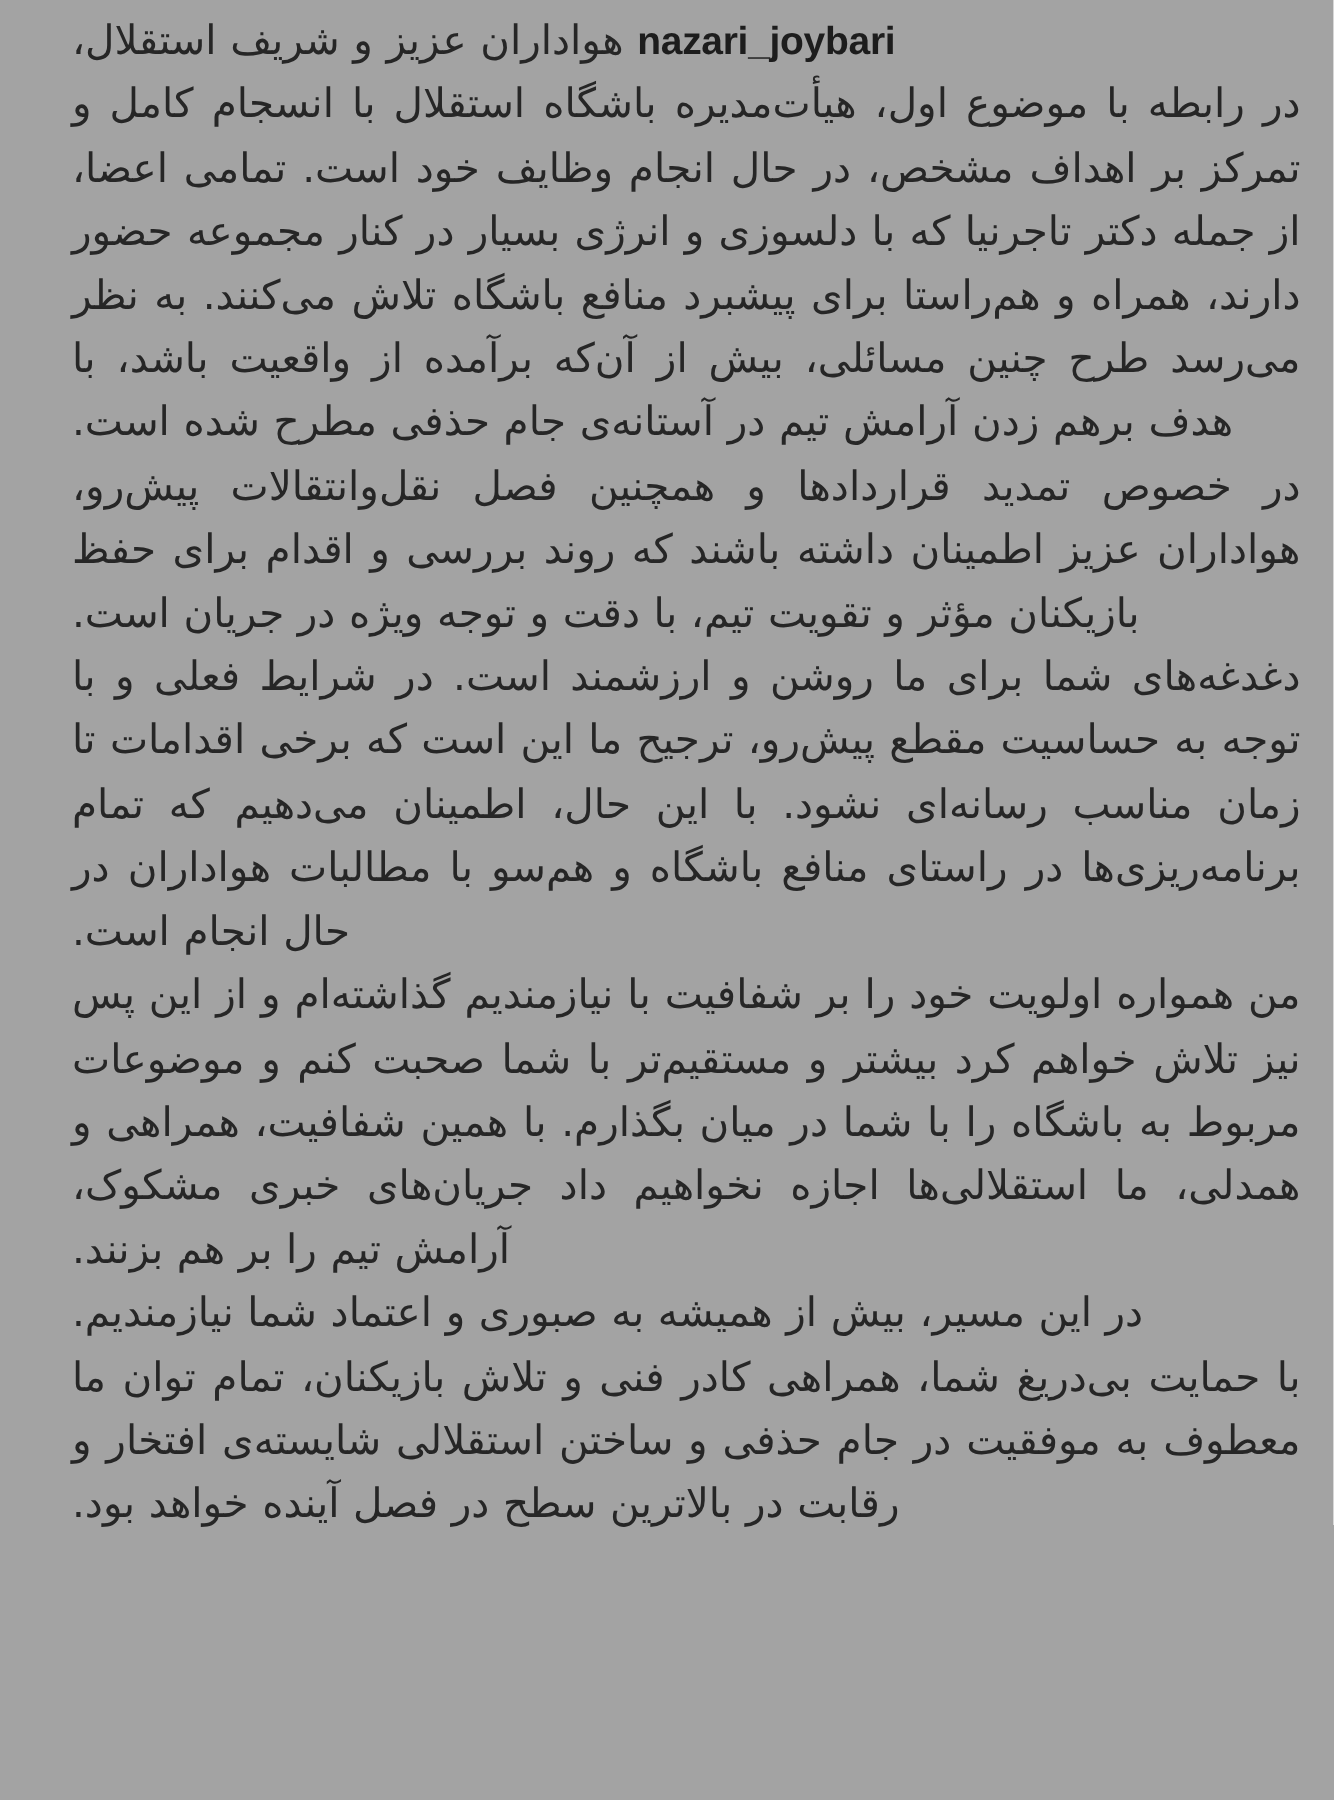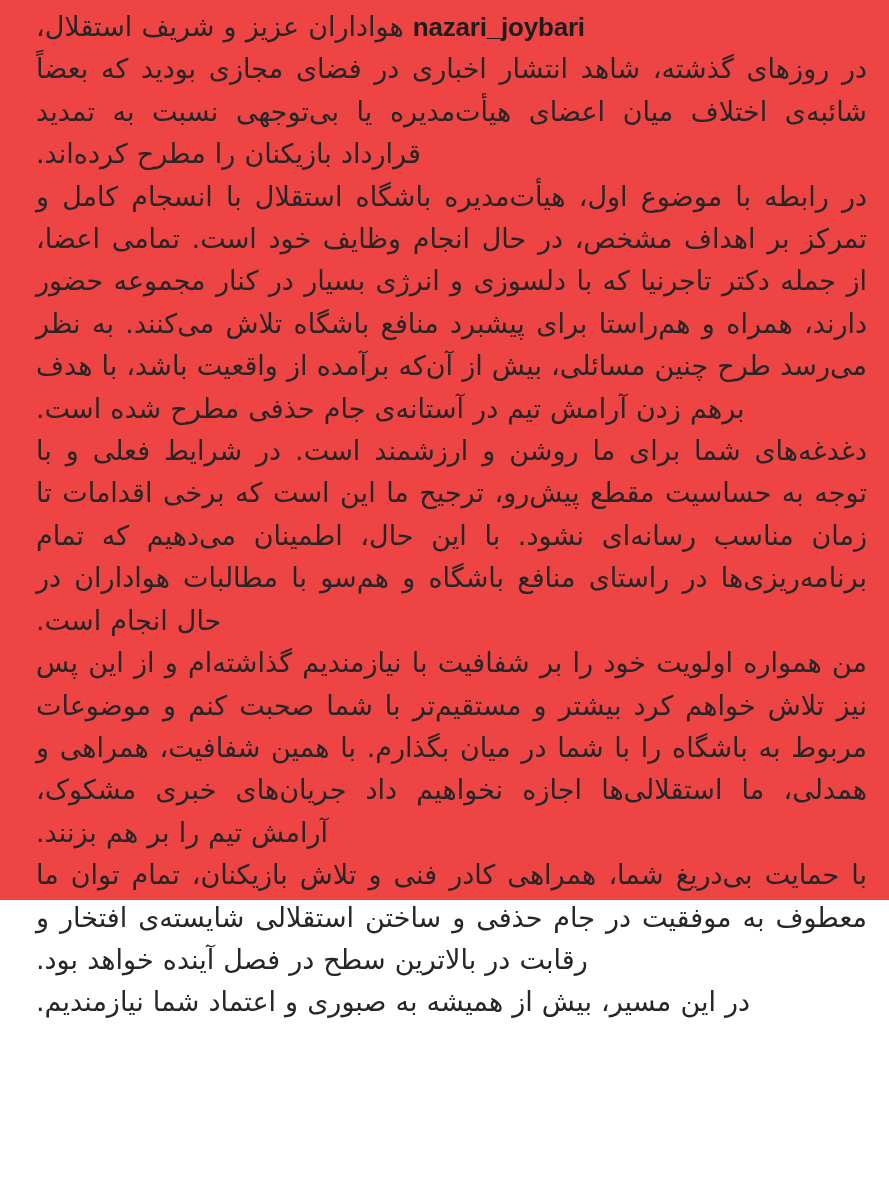--- a/index.html
+++ b/index.html
@@ -9,24 +9,24 @@
     background: #ffffff;
   }
   body {
     width: 889px;
     height: 1200px;
     overflow: hidden;
     font-family: "DejaVu Sans", "Liberation Sans", sans-serif;
   }
   .page {
     width: 889px;
-    height: 900px;
-    background: #ef4444;
+    height: 1200px;
+    background: #a3a3a3;
     box-sizing: border-box;
-    padding: 6px 22px 0 36px;
+    padding: 6px 22px 0 48px;
     position: relative;
   }
   .statement-body {
     direction: rtl;
     text-align: right;
     color: #262626;
     font-size: 27px;
     line-height: 42.4px;
     letter-spacing: 0px;
     word-spacing: 0.5px;
@@ -51,27 +51,27 @@
   }
 </style>
 </head>
 <body>
 
 <div class="page">
   <div class="statement-body">
 
     <p class="para"><span class="mention">nazari_joybari</span><span> هواداران عزیز و شریف استقلال،</span></p>
 
-    <p class="para">در روزهای گذشته، شاهد انتشار اخباری در فضای مجازی بودید که بعضاً شائبه‌ی اختلاف میان اعضای هیأت‌مدیره یا بی‌توجهی نسبت به تمدید قرارداد بازیکنان را مطرح کرده‌اند.</p>
 
     <p class="para">در رابطه با موضوع اول، هیأت‌مدیره باشگاه استقلال با انسجام کامل و تمرکز بر اهداف مشخص، در حال انجام وظایف خود است. تمامی اعضا، از جمله دکتر تاجرنیا که با دلسوزی و انرژی بسیار در کنار مجموعه حضور دارند، همراه و هم‌راستا برای پیشبرد منافع باشگاه تلاش می‌کنند. به نظر می‌رسد طرح چنین مسائلی، بیش از آن‌که برآمده از واقعیت باشد، با هدف برهم زدن آرامش تیم در آستانه‌ی جام حذفی مطرح شده است.</p>
 
+    <p class="para">در خصوص تمدید قراردادها و همچنین فصل نقل‌وانتقالات پیش‌رو، هواداران عزیز اطمینان داشته باشند که روند بررسی و اقدام برای حفظ بازیکنان مؤثر و تقویت تیم، با دقت و توجه ویژه در جریان است.</p>
 
     <p class="para">دغدغه‌های شما برای ما روشن و ارزشمند است. در شرایط فعلی و با توجه به حساسیت مقطع پیش‌رو، ترجیح ما این است که برخی اقدامات تا زمان مناسب رسانه‌ای نشود. با این حال، اطمینان می‌دهیم که تمام برنامه‌ریزی‌ها در راستای منافع باشگاه و هم‌سو با مطالبات هواداران در حال انجام است.</p>
 
     <p class="para">من همواره اولویت خود را بر شفافیت با نیازمندیم گذاشته‌ام و از این پس نیز تلاش خواهم کرد بیشتر و مستقیم‌تر با شما صحبت کنم و موضوعات مربوط به باشگاه را با شما در میان بگذارم. با همین شفافیت، همراهی و همدلی، ما استقلالی‌ها اجازه نخواهیم داد جریان‌های خبری مشکوک، آرامش تیم را بر هم بزنند.</p>
 
+    <p class="para">در این مسیر، بیش از همیشه به صبوری و اعتماد شما نیازمندیم.</p>
+
     <p class="para">با حمایت بی‌دریغ شما، همراهی کادر فنی و تلاش بازیکنان، تمام توان ما معطوف به موفقیت در جام حذفی و ساختن استقلالی شایسته‌ی افتخار و رقابت در بالاترین سطح در فصل آینده خواهد بود.</p>
-
-    <p class="para">در این مسیر، بیش از همیشه به صبوری و اعتماد شما نیازمندیم.</p>
 
   </div>
 </div>
 
 </body></html>

